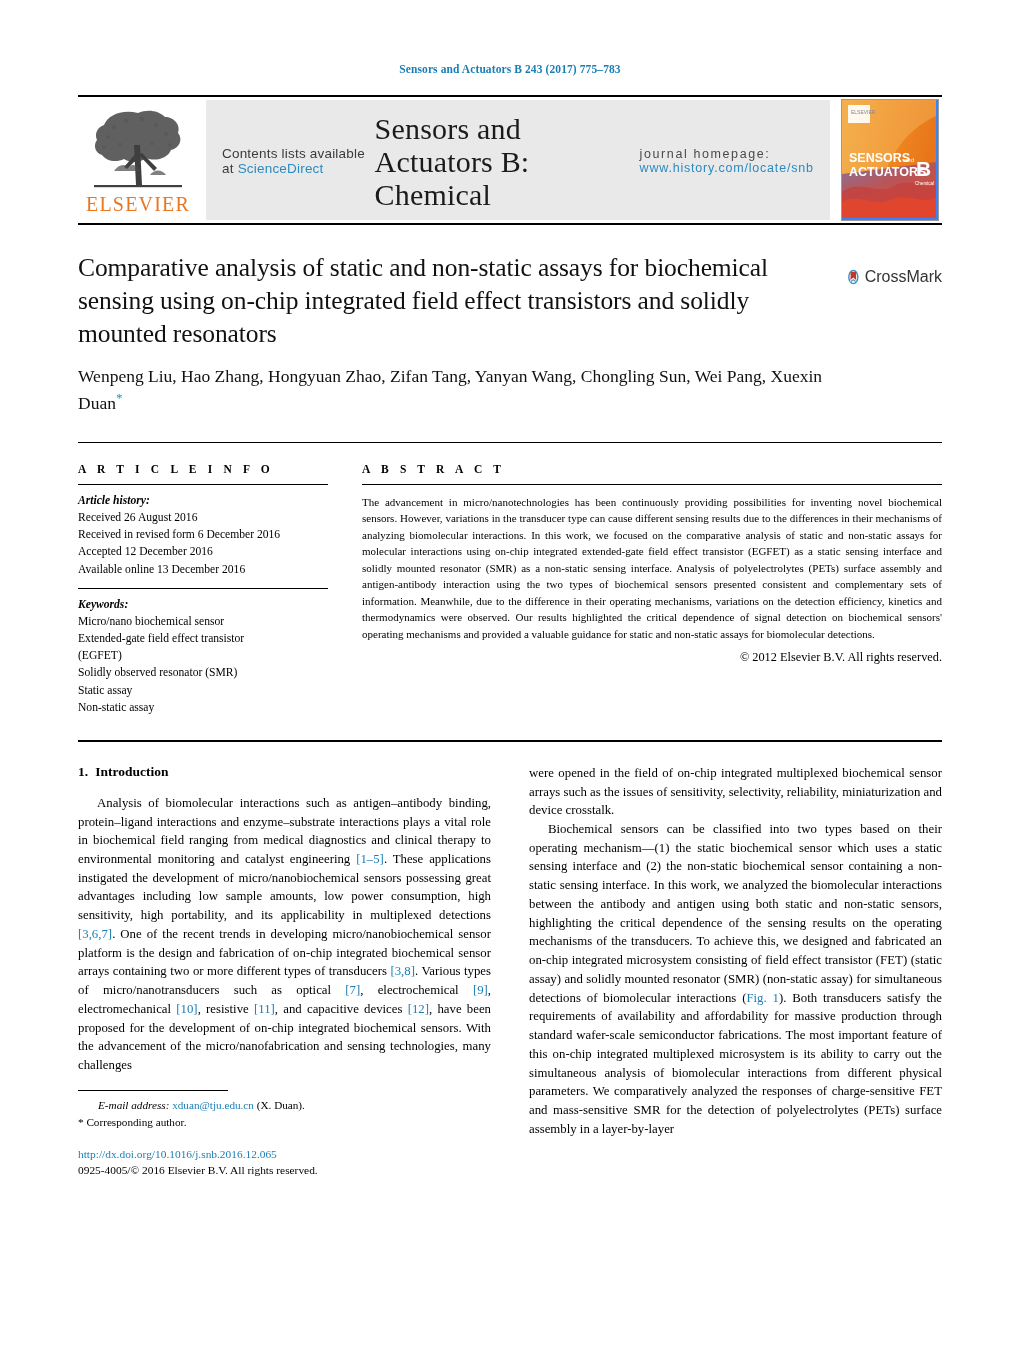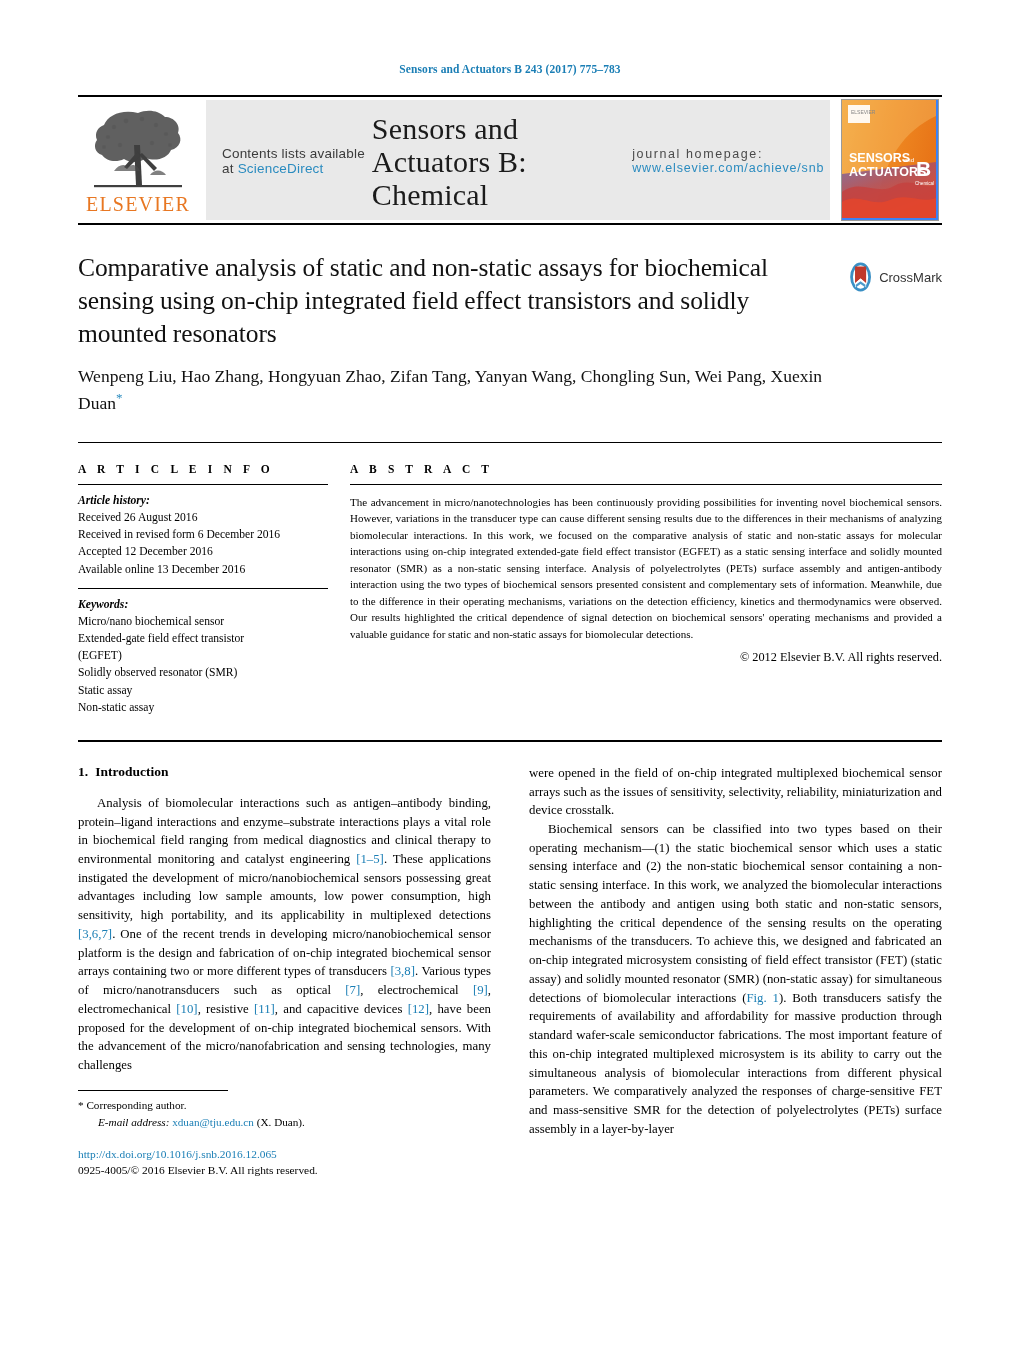--- a/index.html
+++ b/index.html
@@ -137,21 +137,21 @@
     right: 0;
     top: 2px;
     width: 96px;
     height: 48px;
     display: flex;
     align-items: center;
     gap: 4px;
   }
   .crossmark-label {
     font-family: "Liberation Sans", sans-serif;
-    font-size: 13px;
+    font-size: 16px;
     color: #333;
   }
   .authors {
     margin-top: 14px;
     font-family: "Liberation Serif", serif;
     font-size: 17.5px;
     line-height: 1.42;
     color: #111;
     width: 760px;
   }
@@ -167,21 +167,21 @@
     width: 800px;
     letter-spacing: -0.05px;
   }
 
   
   .band {
     margin-top: 26px;
     border-top: 1.6px solid #000;
     padding-top: 20px;
     display: flex;
-    gap: 22px;
+    gap: 34px;
   }
   .band-left { width: 250px; flex: 0 0 250px; }
   .band-right { flex: 1 1 auto; }
   .band-heading {
     font-family: "Liberation Serif", serif;
     font-weight: bold;
     font-size: 11.5px;
     letter-spacing: 4.2px;
     color: #000;
     margin-bottom: 9px;
@@ -298,21 +298,21 @@
       </svg>
       <div class="elsevier-word">ELSEVIER</div>
     </div>
 
     <div class="center-block">
       <div class="contents-line">
         <span>Contents lists available at </span><span class="sd-link">ScienceDirect</span>
       </div>
       <div class="journal-title">Sensors and Actuators B: Chemical</div>
       <div class="homepage-line">
-        <span>journal homepage: </span><span class="hp-link">www.elsevier.com/achieve/snb</span>
+        <span>journal homepage: </span><span class="hp-link">www.history.com/locate/snb</span>
       </div>
     </div>
 
     <div class="cover-block">
       <div class="cover-thumb">
         <svg width="94" height="118" viewBox="0 0 94 118">
           <defs>
             <linearGradient id="og" x1="0" y1="0" x2="1" y2="0.3">
               <stop offset="0%" stop-color="#f3a83c"></stop>
               <stop offset="55%" stop-color="#ef8a22"></stop>
@@ -395,29 +395,29 @@
   <div class="columns">
 
     <div class="col">
       <div class="sec-heading">
         <span class="num">1.</span><span>Introduction</span>
       </div>
       <p class="body-p"><span>Analysis of biomolecular interactions such as antigen–antibody binding, protein–ligand interactions and enzyme–substrate interactions plays a vital role in biochemical field ranging from medical diagnostics and clinical therapy to environmental monitoring and catalyst engineering </span><span class="ref">[1–5]</span><span>. These applications instigated the development of micro/nanobiochemical sensors possessing great advantages including low sample amounts, low power consumption, high sensitivity, high portability, and its applicability in multiplexed detections </span><span class="ref">[3,6,7]</span><span>. One of the recent trends in developing micro/nanobiochemical sensor platform is the design and fabrication of on-chip integrated biochemical sensor arrays containing two or more different types of transducers </span><span class="ref">[3,8]</span><span>. Various types of micro/nanotransducers such as optical </span><span class="ref">[7]</span><span>, electrochemical </span><span class="ref">[9]</span><span>, electromechanical </span><span class="ref">[10]</span><span>, resistive </span><span class="ref">[11]</span><span>, and capacitive devices </span><span class="ref">[12]</span><span>, have been proposed for the development of on-chip integrated biochemical sensors. With the advancement of the micro/nanofabrication and sensing technologies, many challenges</span></p>
 
       <div class="footnote">
         <div class="fn-rule"></div>
-        <div class="fn-line">
-          <span>*</span>
-          <span>Corresponding author.</span>
-        </div>
         <div class="fn-line" style="padding-left:20px; text-indent:0;">
           <span class="em-italic">E-mail address:</span>
           <a href="#">xduan@tju.edu.cn</a>
           <span>(X. Duan).</span>
         </div>
+        <div class="fn-line">
+          <span>*</span>
+          <span>Corresponding author.</span>
+        </div>
         <div class="doi-block">
           <div class="doi-link">http://dx.doi.org/10.1016/j.snb.2016.12.065</div>
           <div>0925-4005/© 2016 Elsevier B.V. All rights reserved.</div>
         </div>
       </div>
     </div>
 
     <div class="col">
       <p class="body-p cont">were opened in the field of on-chip integrated multiplexed biochemical sensor arrays such as the issues of sensitivity, selectivity, reliability, miniaturization and device crosstalk.</p>
       <p class="body-p"><span>Biochemical sensors can be classified into two types based on their operating mechanism—(1) the static biochemical sensor which uses a static sensing interface and (2) the non-static biochemical sensor containing a non-static sensing interface. In this work, we analyzed the biomolecular interactions between the antibody and antigen using both static and non-static sensors, highlighting the critical dependence of the sensing results on the operating mechanisms of the transducers. To achieve this, we designed and fabricated an on-chip integrated microsystem consisting of field effect transistor (FET) (static assay) and solidly mounted resonator (SMR) (non-static assay) for simultaneous detections of biomolecular interactions (</span><span class="ref">Fig. 1</span><span>). Both transducers satisfy the requirements of availability and affordability for massive production through standard wafer-scale semiconductor fabrications. The most important feature of this on-chip integrated multiplexed microsystem is its ability to carry out the simultaneous analysis of biomolecular interactions from different physical parameters. We comparatively analyzed the responses of charge-sensitive FET and mass-sensitive SMR for the detection of polyelectrolytes (PETs) surface assembly in a layer-by-layer</span></p>

